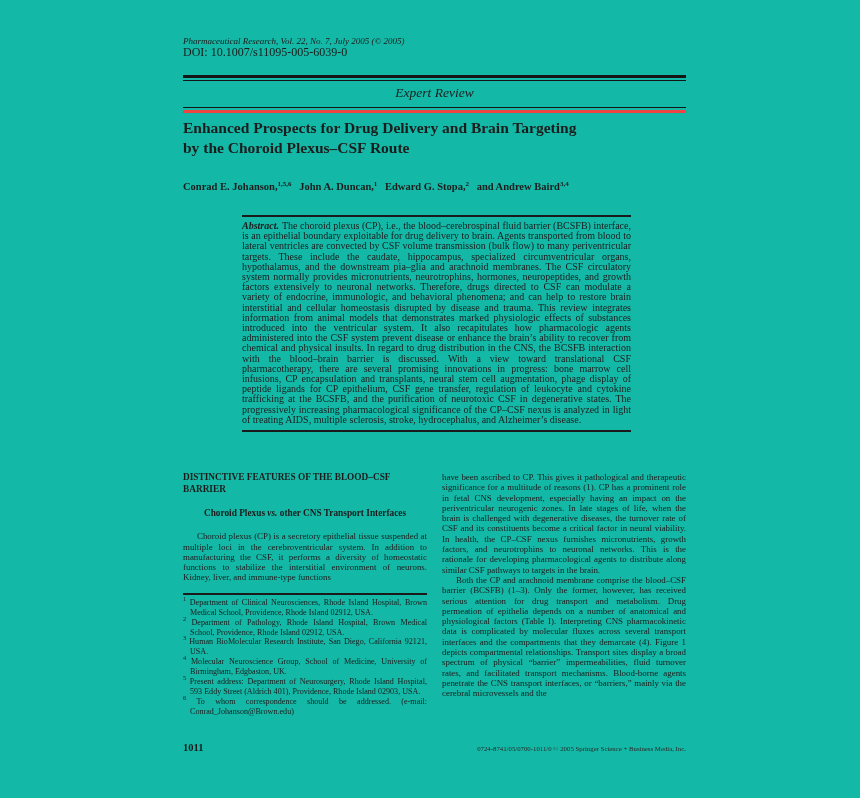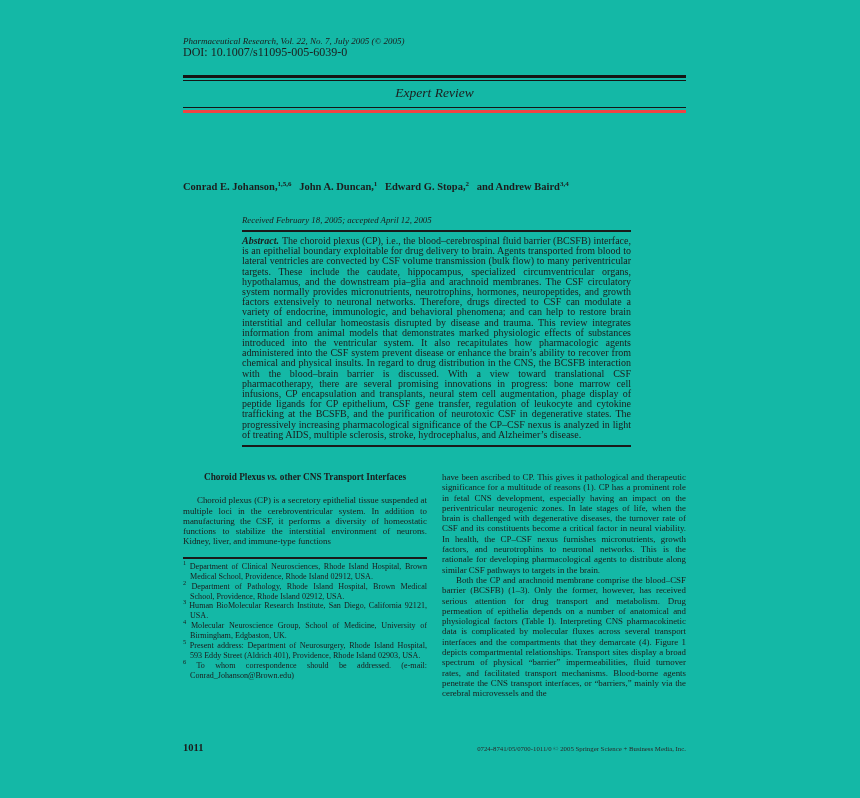--- a/index.html
+++ b/index.html
@@ -77,38 +77,42 @@
 
   <div class="header">
     <div class="journal-line">Pharmaceutical Research, Vol. 22, No. 7, July 2005 (© 2005)</div>
     <div class="doi-line">DOI: 10.1007/s11095-005-6039-0</div>
   </div>
 
   <div class="banner">
     <div class="banner-inner">Expert Review</div>
   </div>
 
+  <div class="title">
+    <div>Enhanced Prospects for Drug Delivery and Brain Targeting</div>
+    <div>by the Choroid Plexus–CSF Route</div>
+  </div>
 
   <div class="authors">
     <span class="author-part"><span>Conrad E. Johanson,</span><sup>1,5,6</sup></span>
     <span class="author-part"><span>John A. Duncan,</span><sup>1</sup></span>
     <span class="author-part"><span>Edward G. Stopa,</span><sup>2</sup></span>
     <span class="author-part"><span>and Andrew Baird</span><sup>3,4</sup></span>
   </div>
 
   <div class="abstract-block">
-    <div class="received">Received February 18, 2005; accepted April 12, 2005</div>
     <div class="rule"></div>
     <p class="abstract-text"><span class="abs-label">Abstract.</span><span>The choroid plexus (CP), i.e., the blood–cerebrospinal fluid barrier (BCSFB) interface, is an epithelial boundary exploitable for drug delivery to brain. Agents transported from blood to lateral ventricles are convected by CSF volume transmission (bulk flow) to many periventricular targets. These include the caudate, hippocampus, specialized circumventricular organs, hypothalamus, and the downstream pia–glia and arachnoid membranes. The CSF circulatory system normally provides micronutrients, neurotrophins, hormones, neuropeptides, and growth factors extensively to neuronal networks. Therefore, drugs directed to CSF can modulate a variety of endocrine, immunologic, and behavioral phenomena; and can help to restore brain interstitial and cellular homeostasis disrupted by disease and trauma. This review integrates information from animal models that demonstrates marked physiologic effects of substances introduced into the ventricular system. It also recapitulates how pharmacologic agents administered into the CSF system prevent disease or enhance the brain’s ability to recover from chemical and physical insults. In regard to drug distribution in the CNS, the BCSFB interaction with the blood–brain barrier is discussed. With a view toward translational CSF pharmacotherapy, there are several promising innovations in progress: bone marrow cell infusions, CP encapsulation and transplants, neural stem cell augmentation, phage display of peptide ligands for CP epithelium, CSF gene transfer, regulation of leukocyte and cytokine trafficking at the BCSFB, and the purification of neurotoxic CSF in degenerative states. The progressively increasing pharmacological significance of the CP–CSF nexus is analyzed in light of treating AIDS, multiple sclerosis, stroke, hydrocephalus, and Alzheimer’s disease.</span></p>
     <div class="rule"></div>
   </div>
 
   <div class="cols">
 
     <div class="col">
+      <h3 class="section-heading">DISTINCTIVE FEATURES OF THE BLOOD–CSF BARRIER</h3>
       <h4 class="subsection-heading"><span>Choroid Plexus </span><span class="it">vs.</span><span> other CNS Transport Interfaces</span></h4>
       <p class="indent">Choroid plexus (CP) is a secretory epithelial tissue suspended at multiple loci in the cerebroventricular system. In addition to manufacturing the CSF, it performs a diversity of homeostatic functions to stabilize the interstitial environment of neurons. Kidney, liver, and immune-type functions</p>
 
       <div class="footnote-rule"></div>
       <div class="footnotes">
         <div class="footnote"><sup>1</sup> <span>Department of Clinical Neurosciences, Rhode Island Hospital, Brown Medical School, Providence, Rhode Island 02912, USA.</span></div>
         <div class="footnote"><sup>2</sup> <span>Department of Pathology, Rhode Island Hospital, Brown Medical School, Providence, Rhode Island 02912, USA.</span></div>
         <div class="footnote"><sup>3</sup> <span>Human BioMolecular Research Institute, San Diego, California 92121, USA.</span></div>
         <div class="footnote"><sup>4</sup> <span>Molecular Neuroscience Group, School of Medicine, University of Birmingham, Edgbaston, UK.</span></div>
         <div class="footnote"><sup>5</sup> <span>Present address: Department of Neurosurgery, Rhode Island Hospital, 593 Eddy Street (Aldrich 401), Providence, Rhode Island 02903, USA.</span></div>

